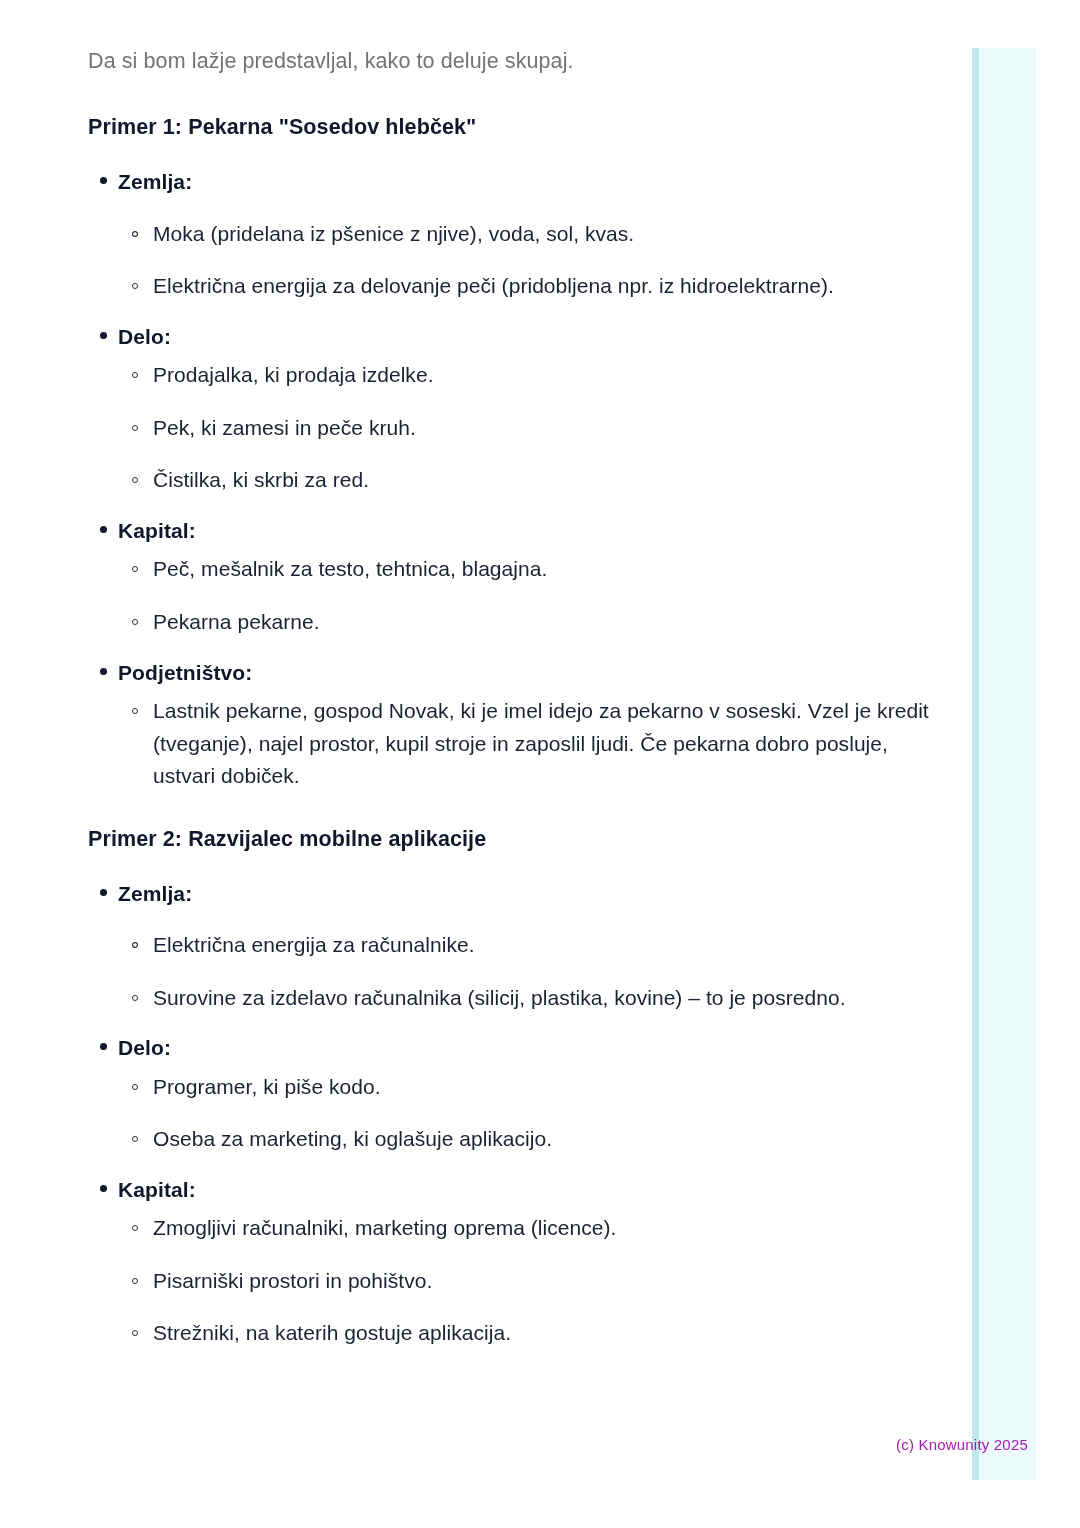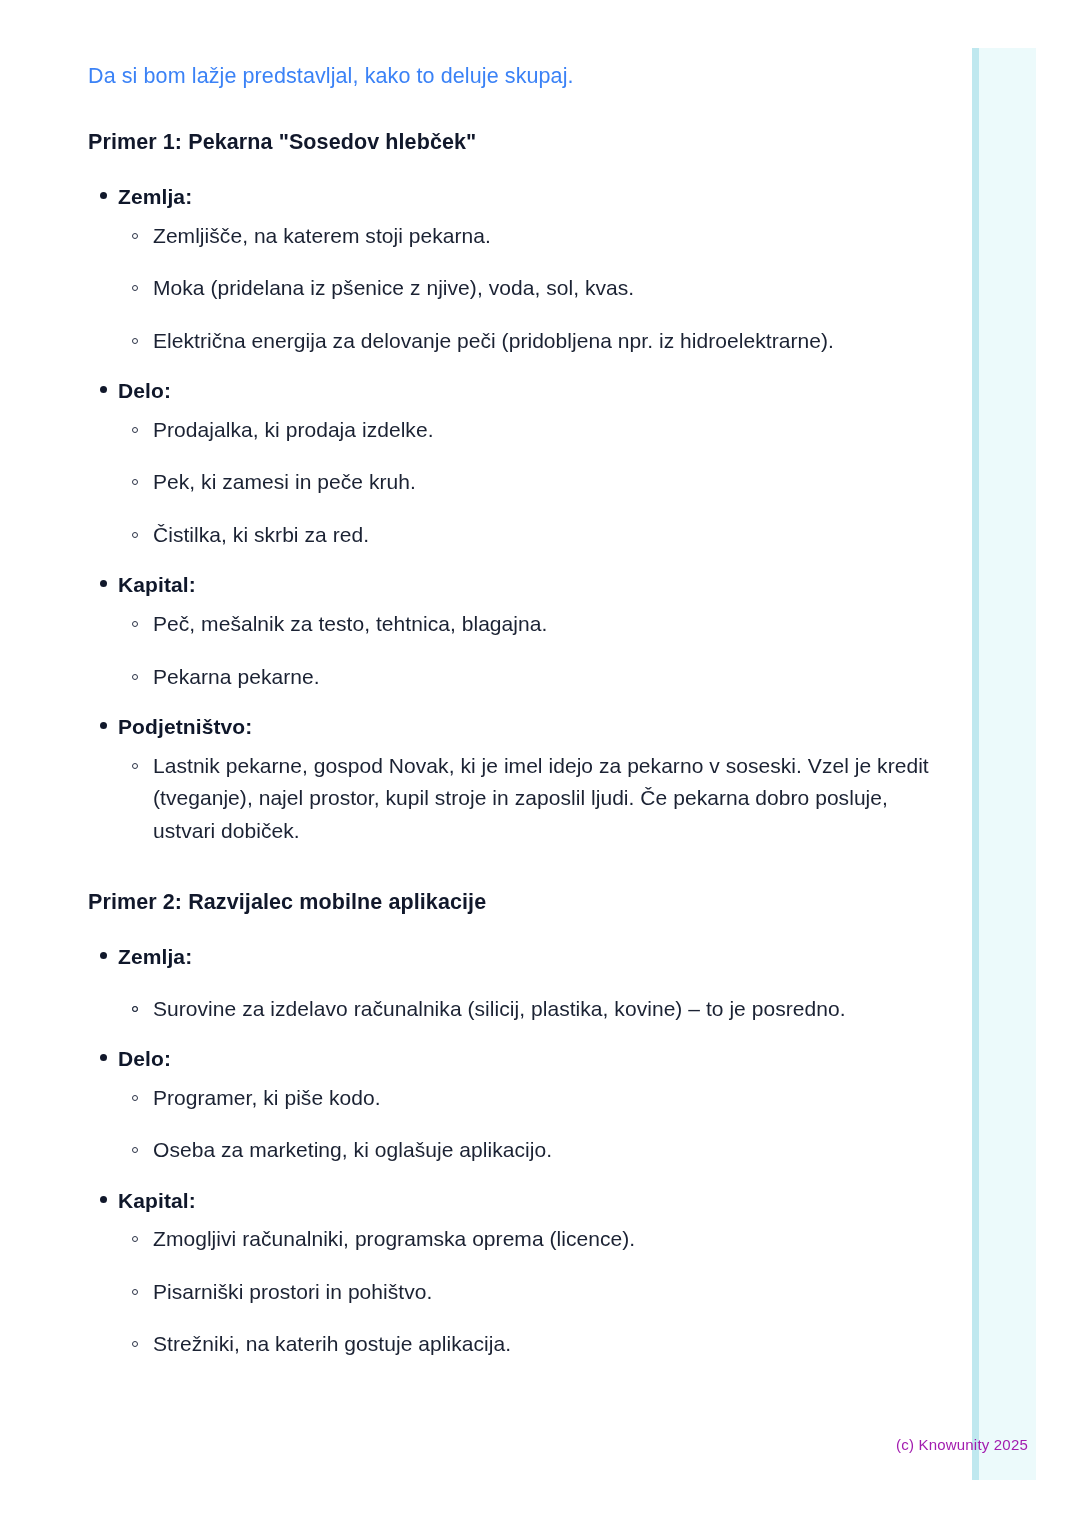--- a/index.html
+++ b/index.html
@@ -48,22 +48,22 @@
     top: 0;
     left: 0;
     width: 940px;
     padding: 46px 0 0 88px;
     box-sizing: border-box;
   }
 
   .intro-paragraph {
     font-size: 21.5px;
     line-height: 1.45;
-    color: #3b82f6;
-    margin: 15px 0 38px 0;
+    color: #737373;
+    margin: 0 0 38px 0;
     letter-spacing: 0.1px;
   }
 
   .section-heading {
     font-size: 21.5px;
     font-weight: bold;
     color: #11182b;
     margin: 0 0 26px 0;
     letter-spacing: 0.1px;
   }
@@ -129,21 +129,21 @@
     top: 13px;
     width: 6px;
     height: 6px;
     border-radius: 50%;
     border: 1.4px solid #2b3347;
     background: transparent;
     box-sizing: border-box;
   }
 
   .heading-gap-before {
-    margin-top: 43px;
+    margin-top: 34px;
   }
 
   
   .watermark {
     position: absolute;
     left: 896px;
     top: 1436px;
     font-size: 15px;
     color: #a21caf;
     letter-spacing: 0.2px;
@@ -163,21 +163,21 @@
   <p class="intro-paragraph">Da si bom lažje predstavljal, kako to deluje skupaj.</p>
 
   <div id="examples-container">
       <div class="example-block">
         <div class="section-heading">Primer 1: Pekarna "Sosedov hlebček"</div>
         <ul class="top-list">
           <li class="top-item">
             <span class="top-bullet"></span>
             <span class="top-label">Zemlja:</span>
             <ul class="sub-list">
-              <li class="sub-item"><span class="sub-bullet"></span><span>Zemljišče, na katerem stoji pekarna.</span></li>
+              <li class="sub-item"><span class="sub-bullet"></span></li>
               <li class="sub-item"><span class="sub-bullet"></span><span>Moka (pridelana iz pšenice z njive), voda, sol, kvas.</span></li>
               <li class="sub-item"><span class="sub-bullet"></span><span>Električna energija za delovanje peči (pridobljena npr. iz hidroelektrarne).</span></li>
             </ul>
           </li>
           <li class="top-item">
             <span class="top-bullet"></span>
             <span class="top-label">Delo:</span>
             <ul class="sub-list">
               <li class="sub-item"><span class="sub-bullet"></span><span>Prodajalka, ki prodaja izdelke.</span></li>
               <li class="sub-item"><span class="sub-bullet"></span><span>Pek, ki zamesi in peče kruh.</span></li>
@@ -202,36 +202,37 @@
         </ul>
       </div>
       <div class="example-block">
         <div class="section-heading heading-gap-before">Primer 2: Razvijalec mobilne aplikacije</div>
         <ul class="top-list">
           <li class="top-item">
             <span class="top-bullet"></span>
             <span class="top-label">Zemlja:</span>
             <ul class="sub-list">
               <li class="sub-item"><span class="sub-bullet"></span></li>
+              <li class="sub-item"><span class="sub-bullet"></span><span>Električna energija za računalnike.</span></li>
               <li class="sub-item"><span class="sub-bullet"></span><span>Surovine za izdelavo računalnika (silicij, plastika, kovine) – to je posredno.</span></li>
             </ul>
           </li>
           <li class="top-item">
             <span class="top-bullet"></span>
             <span class="top-label">Delo:</span>
             <ul class="sub-list">
               <li class="sub-item"><span class="sub-bullet"></span><span>Programer, ki piše kodo.</span></li>
               <li class="sub-item"><span class="sub-bullet"></span><span>Oseba za marketing, ki oglašuje aplikacijo.</span></li>
             </ul>
           </li>
           <li class="top-item">
             <span class="top-bullet"></span>
             <span class="top-label">Kapital:</span>
             <ul class="sub-list">
-              <li class="sub-item"><span class="sub-bullet"></span><span>Zmogljivi računalniki, programska oprema (licence).</span></li>
+              <li class="sub-item"><span class="sub-bullet"></span><span>Zmogljivi računalniki, marketing oprema (licence).</span></li>
               <li class="sub-item"><span class="sub-bullet"></span><span>Pisarniški prostori in pohištvo.</span></li>
               <li class="sub-item"><span class="sub-bullet"></span><span>Strežniki, na katerih gostuje aplikacija.</span></li>
             </ul>
           </li>
         </ul>
       </div>
     </div>
 </div>
 
 <div class="watermark">(c) Knowunity 2025</div>

